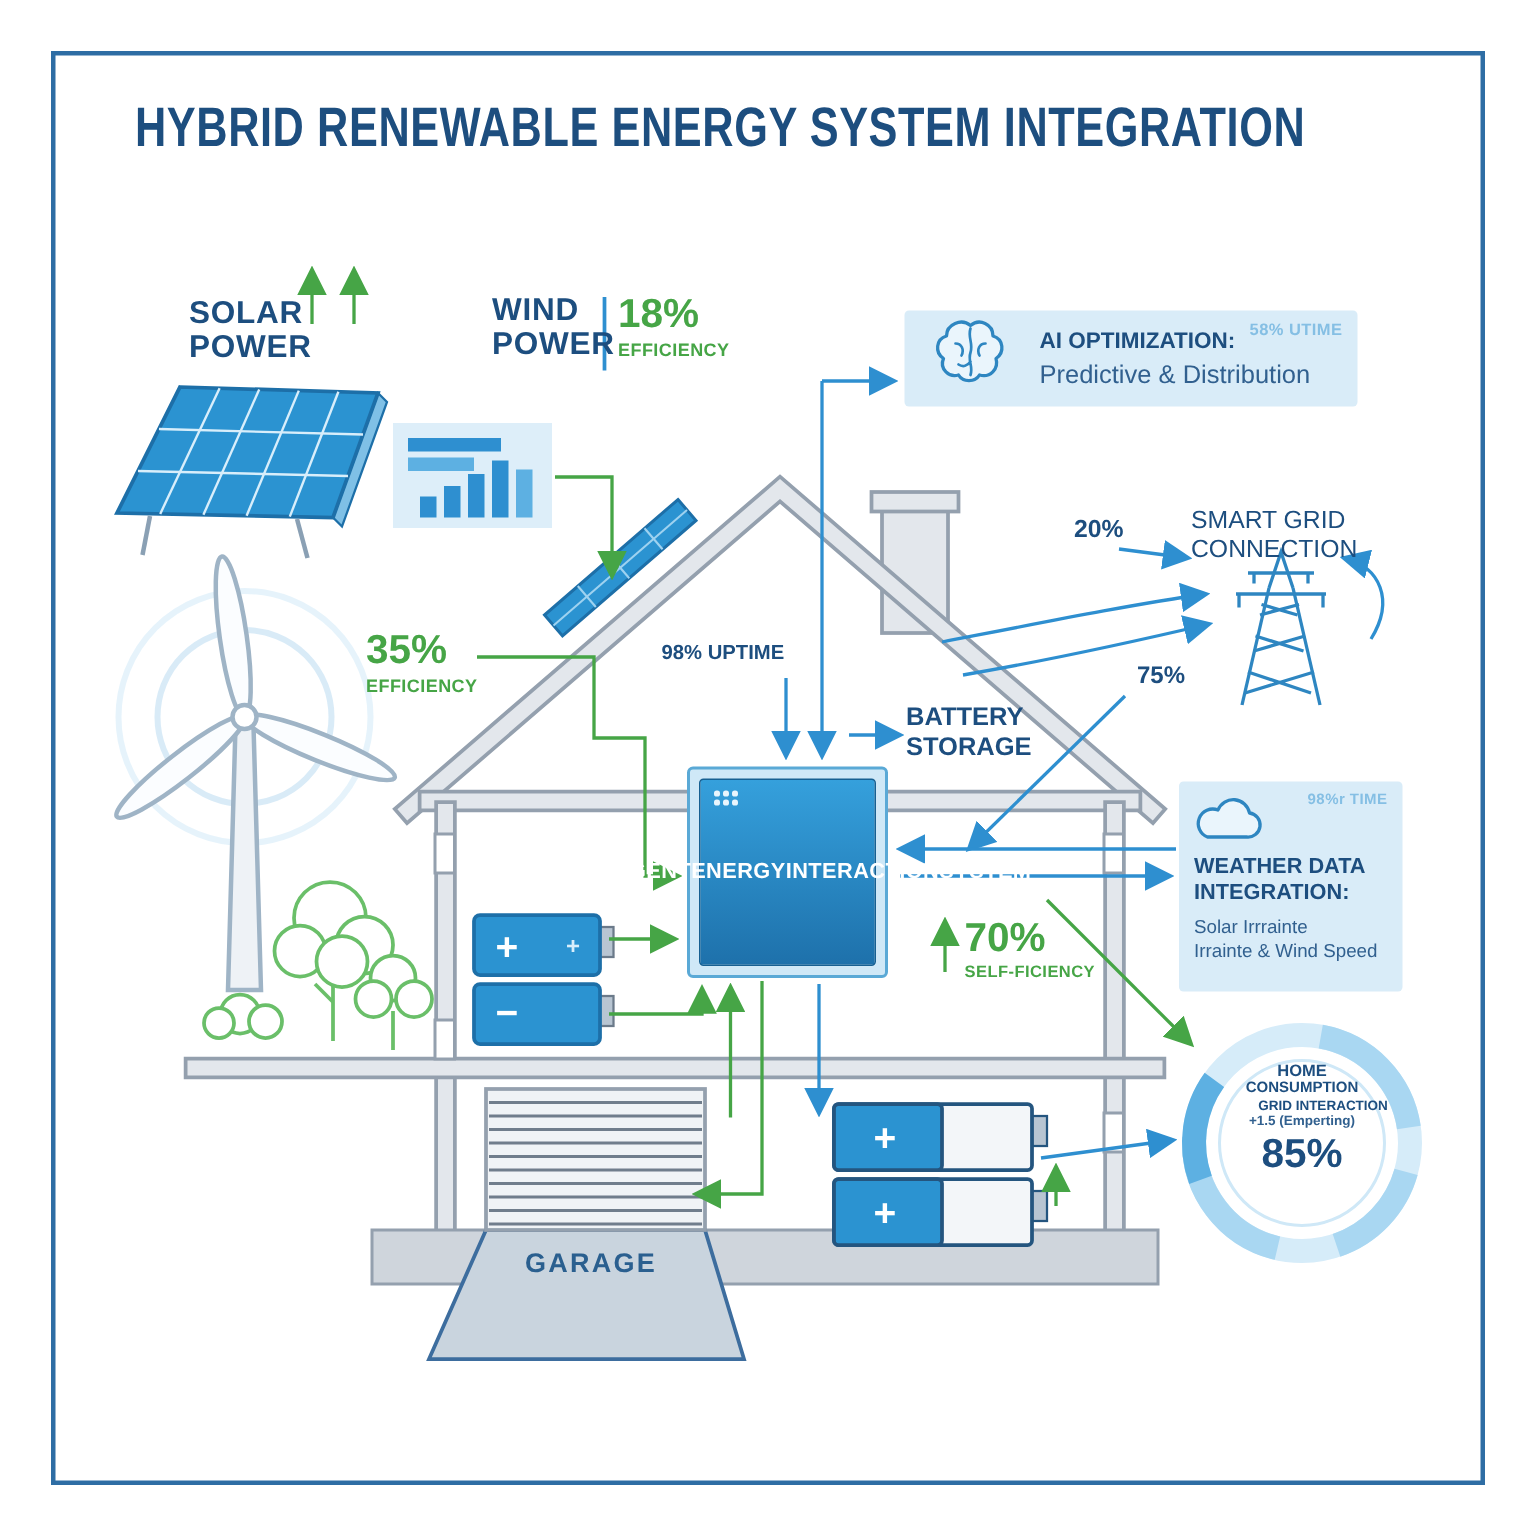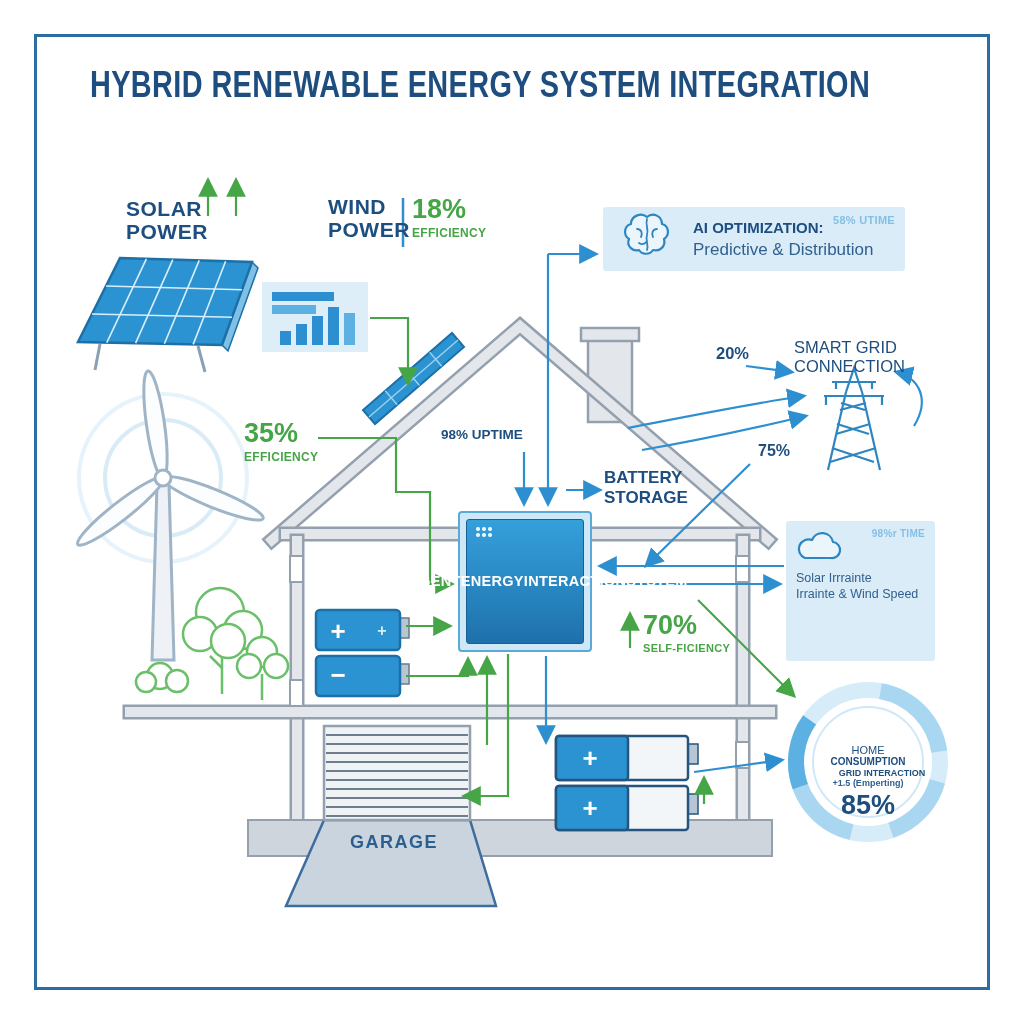--- a/index.html
+++ b/index.html
@@ -45,21 +45,21 @@
              display:flex;justify-content:center;align-items:center;
              color:#fff;font-size:14.5px;font-weight:800;letter-spacing:.3px;line-height:1.45;text-align:center;}
   .ems-dots{position:absolute;top:7px;left:9px;display:grid;grid-template-columns:repeat(3,6px);grid-template-rows:repeat(2,6px);}
   .ems-dots i{width:3.5px;height:3.5px;border-radius:50%;background:#e8f5fd;display:block;}
 
   .weather-box{left:786px;top:521px;width:149px;height:140px;padding:10px 10px;box-sizing:border-box;}
   .w-title{font-size:14.5px;font-weight:800;color:#1d4e7f;line-height:1.2;margin-top:4px;}
   .w-sub{font-size:12.5px;font-weight:500;color:#31608f;line-height:1.3;margin-top:5px;}
 
   .gauge-text{left:810px;top:708px;width:116px;text-align:center;color:#1d4e7f;}
-  .gauge-text .g1{font-size:11px;font-weight:400;margin-top:36px;}
+  .gauge-text .g1{font-size:11px;font-weight:700;}
   .gauge-text .g2{font-size:10px;font-weight:700;}
   .gauge-text .g3{font-size:9px;font-weight:700;margin-top:1px;margin-left:28px;}
   .gauge-text .g4{font-size:9px;font-weight:600;color:#31608f;}
   .gauge-text .gv{font-size:27px;font-weight:800;margin-top:2px;}
 </style>
 </head>
 <body>
 
 <div class="canvas">
   <div class="frame"></div>
@@ -317,20 +317,24 @@
       <div>INTERACTION</div>
       <div>SYSTEM</div>
     </div>
   </div>
 
   <div class="panel weather-box">
     <div class="panel-badge" style="font-size:10px;">98%r TIME</div>
     <svg width="46" height="30" viewBox="0 0 46 30">
       <path d="M9 27 h26 a8 8 0 0 0 2 -16 a11 11 0 0 0 -21 -2 a8.5 8.5 0 0 0 -7 18 z" fill="#eaf5fc" stroke="#2e86c1" stroke-width="2.2" stroke-linejoin="round"></path>
     </svg>
+    <div class="w-title">
+      <div>WEATHER DATA</div>
+      <div>INTEGRATION:</div>
+    </div>
     <div class="w-sub">
       <div>Solar Irrrainte</div>
       <div>Irrainte &amp; Wind Speed</div>
     </div>
   </div>
 
   <div class="abs t-70">
     <div class="effval">70%</div>
     <div class="efflab">SELF-FICIENCY</div>
   </div>

